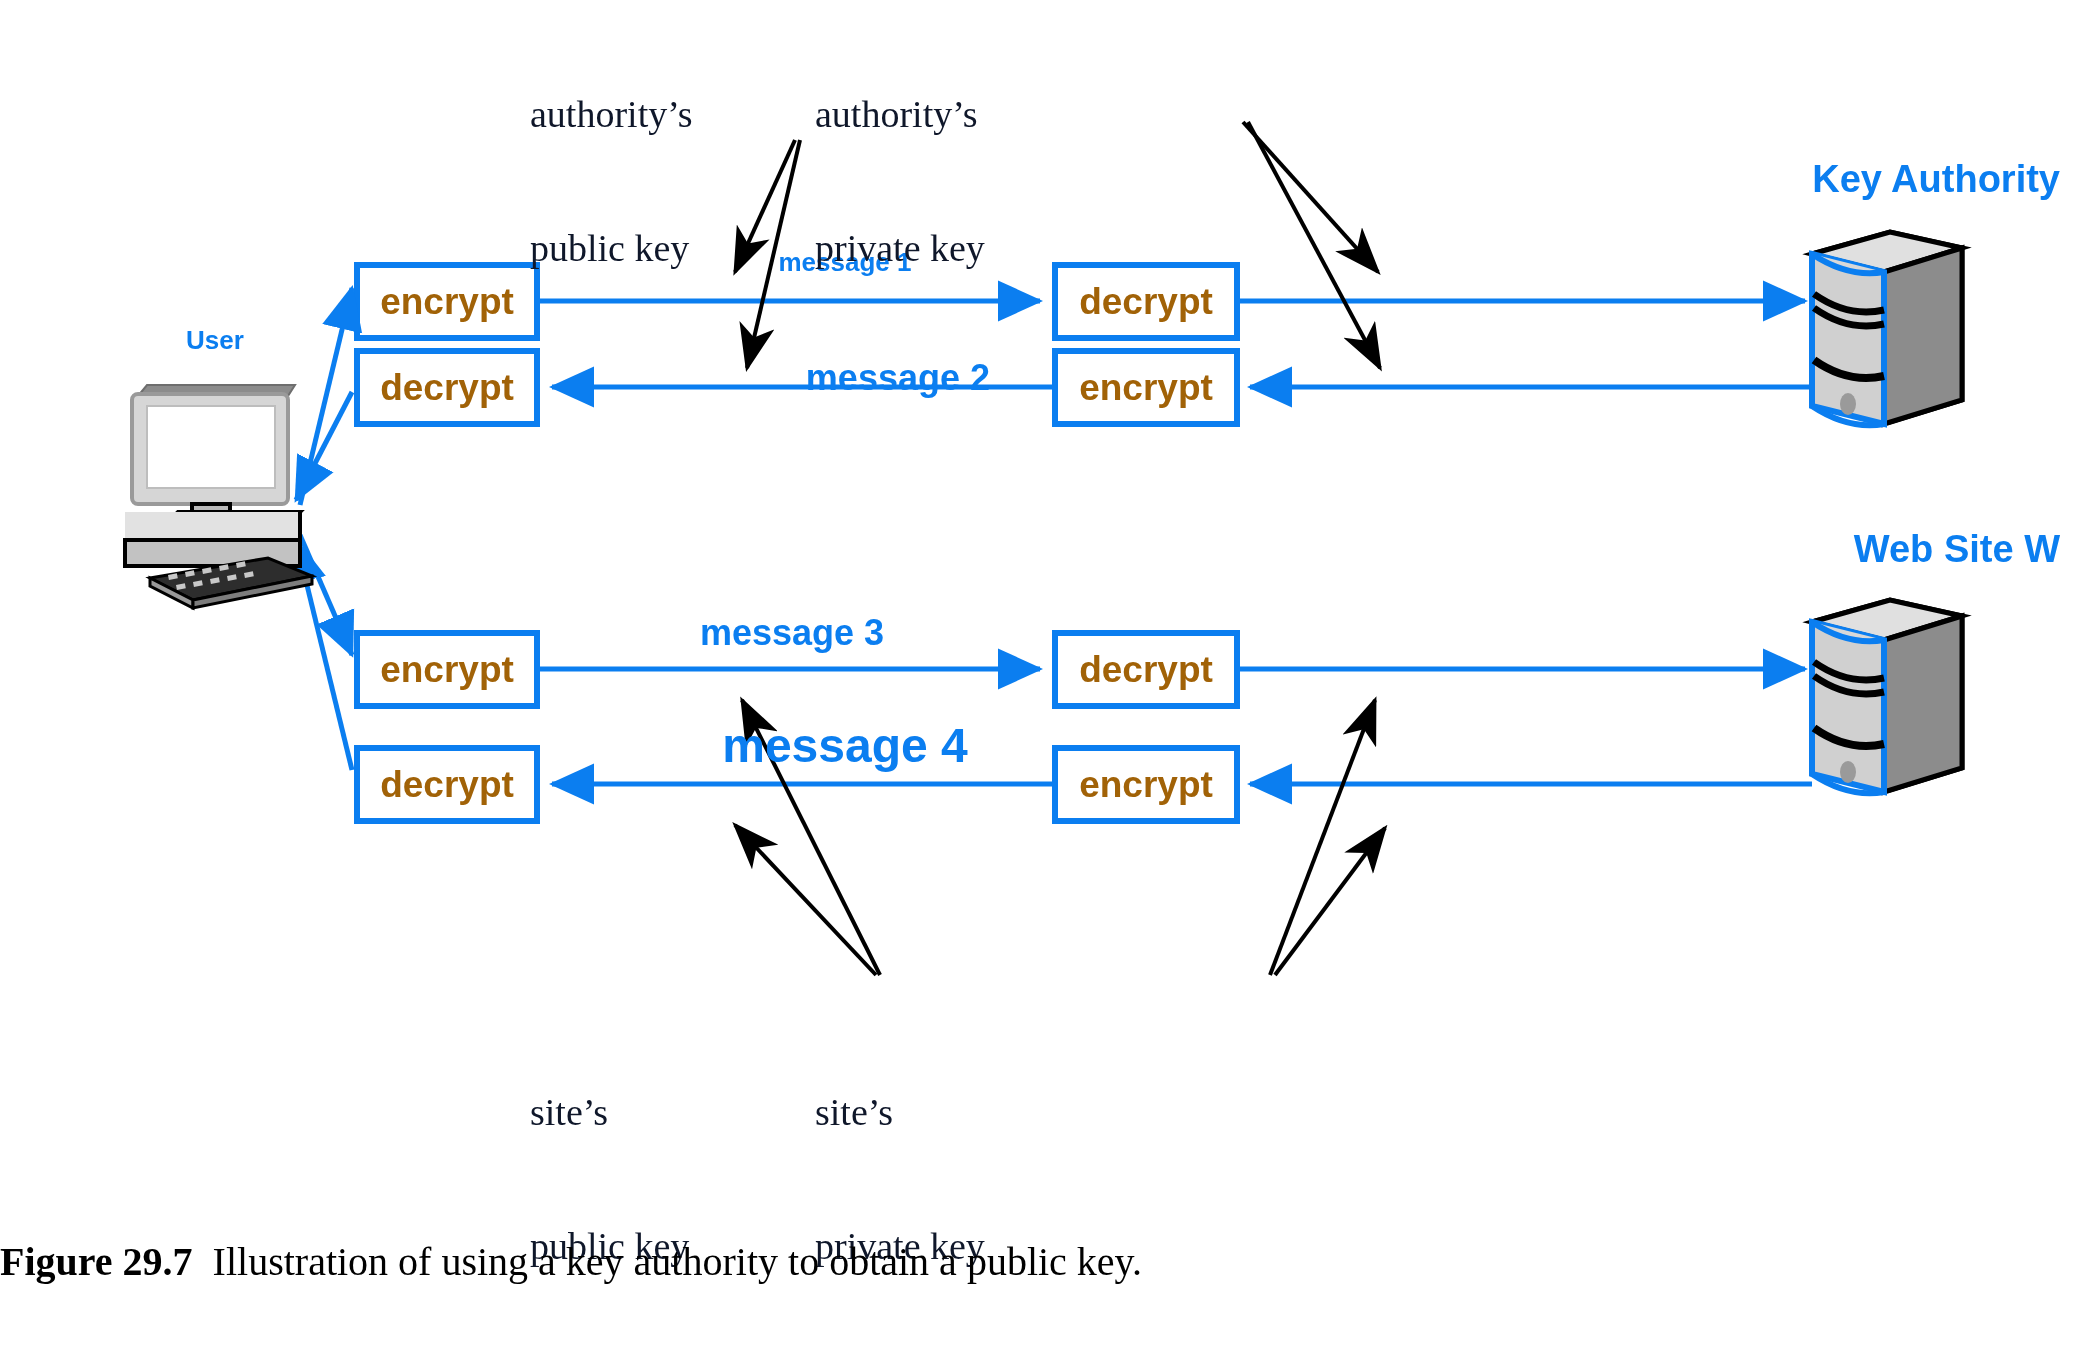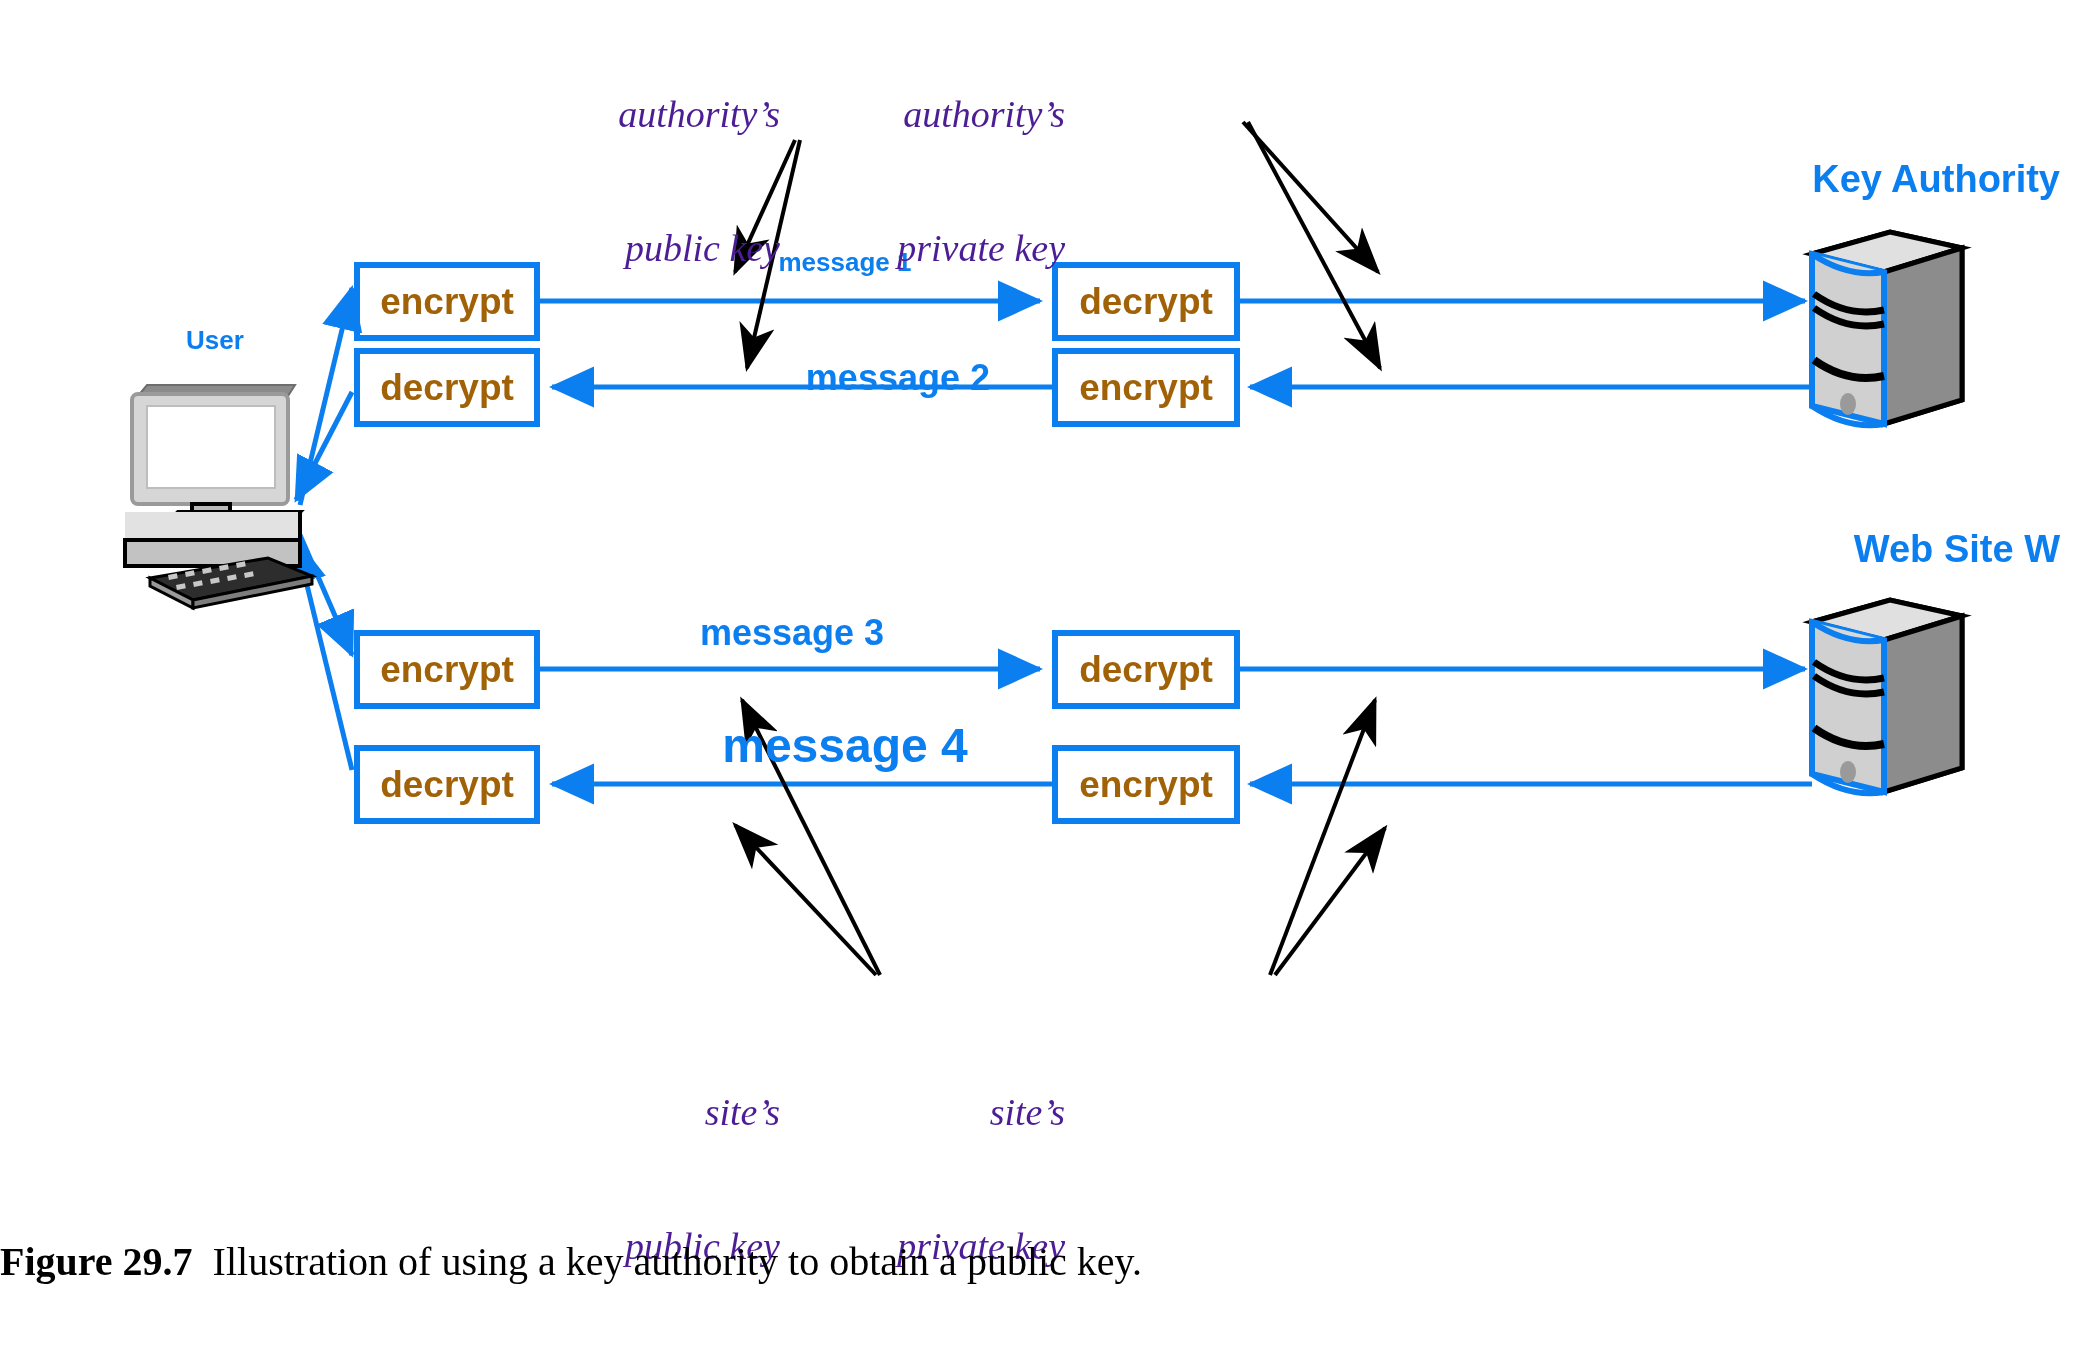--- a/index.html
+++ b/index.html
@@ -2,22 +2,22 @@
 <html><head>
 <meta charset="utf-8">
 <style>
   html,body{margin:0;padding:0;background:#ffffff;}
   body{width:2079px;height:1348px;position:relative;overflow:hidden;
        font-family:"Liberation Sans",sans-serif;}
   #stage{position:absolute;left:0;top:0;width:2079px;height:1348px;}
   svg.layer{position:absolute;left:0;top:0;width:2079px;height:1348px;overflow:visible;}
   .lbl{position:absolute;white-space:pre;}
   .blue-bold{color:#0b7ef0;font-family:"Liberation Sans",sans-serif;font-weight:bold;}
-  .ital{font-family:"Liberation Serif",serif;font-style:italic;color:#4c1d95;
-        text-align:right;line-height:1.18;}
+  .ital{font-family:"Liberation Serif",serif;color:#0f172a;
+        text-align:left;line-height:1.18;}
   .boxtext{position:absolute;display:flex;align-items:center;justify-content:center;
            color:#a16207;font-weight:bold;font-size:37px;
            font-family:"Liberation Sans",sans-serif;pointer-events:none;}
   .caption{position:absolute;left:0;top:1238px;width:2079px;text-align:left;
            font-family:"Liberation Serif",serif;font-size:40px;color:#000;}
   .caption b{font-weight:bold;}
 </style>
 </head>
 <body>
 

